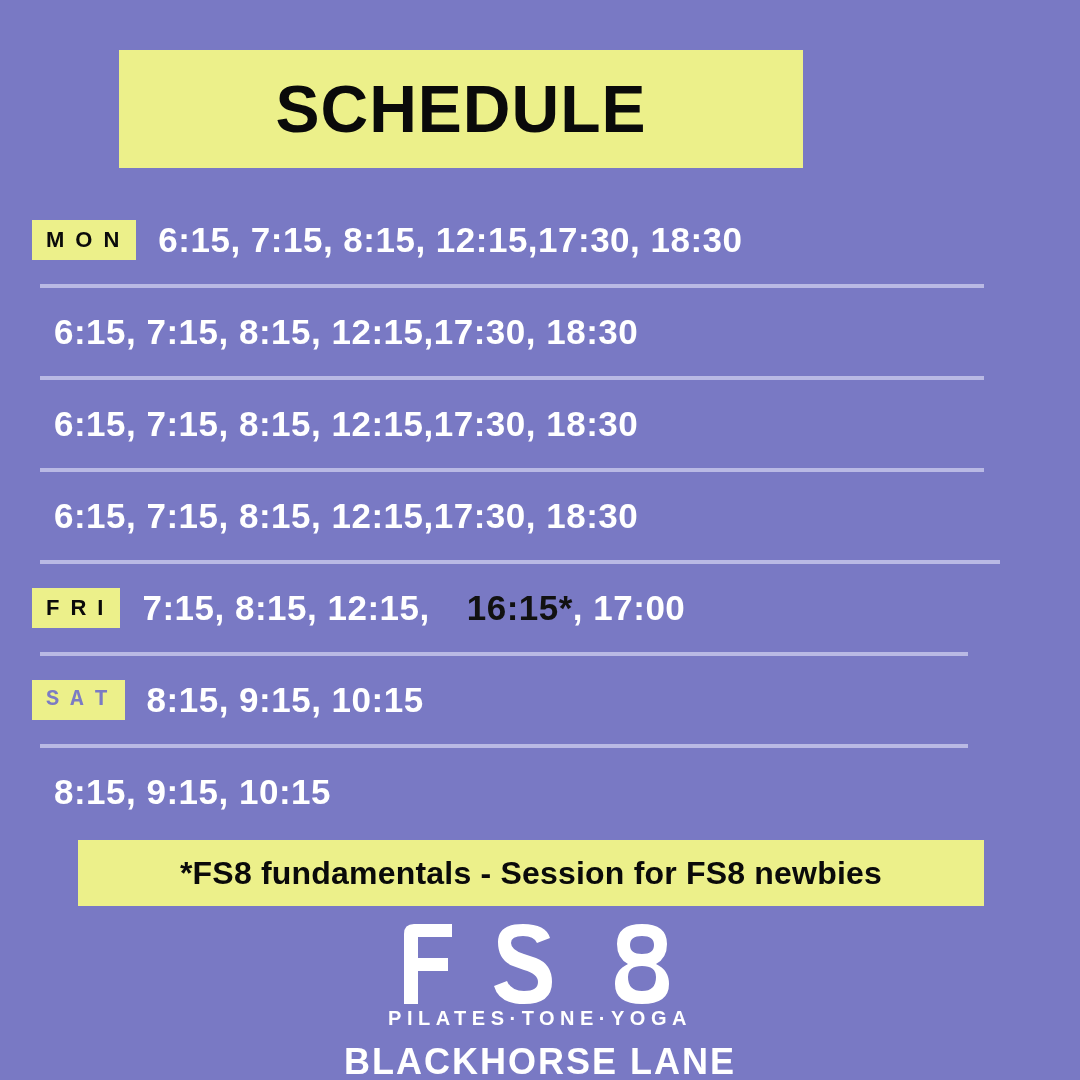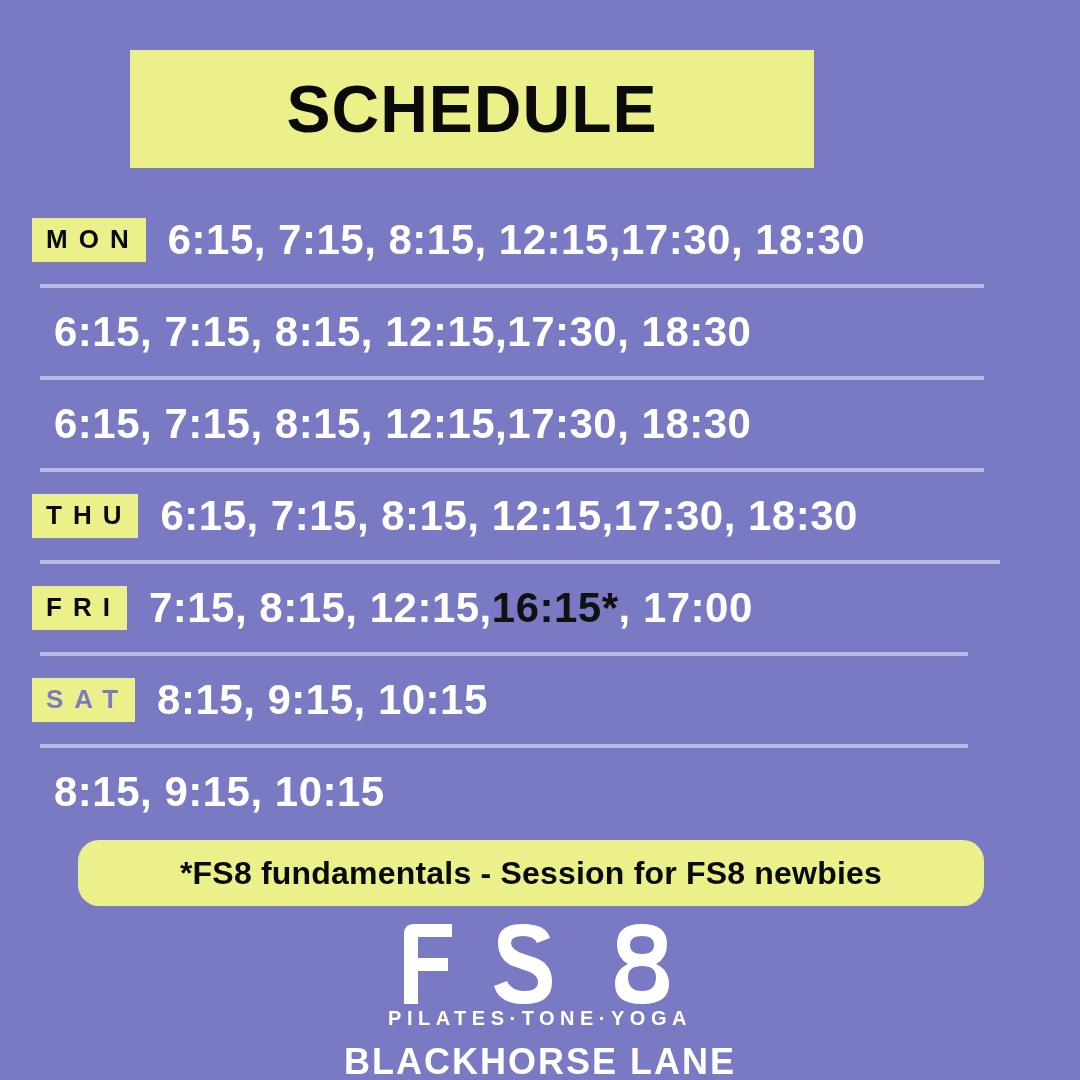--- a/index.html
+++ b/index.html
@@ -13,21 +13,21 @@
     background: #7979c4;
     font-family: "Liberation Sans", sans-serif;
     overflow: hidden;
     position: relative;
     -webkit-font-smoothing: antialiased;
   }
 
   
   .title-banner {
     position: absolute;
-    left: 130px;
+    left: 119px;
     top: 50px;
     width: 684px;
     height: 118px;
     background: #ecf08a;
     display: flex;
     align-items: center;
     justify-content: center;
     text-align: right;
   }
   .title-text {
@@ -49,41 +49,43 @@
     position: relative;
     display: flex;
     align-items: center;
     padding-left: 32px;
     box-sizing: border-box;
     height: 88px;
   }
   .day-badge {
     background: #ecf08a;
     color: #0a0a0a;
-    font-size: 26px;
+    font-size: 22px;
     font-weight: bold;
     letter-spacing: 11px;
     padding: 8px 6px 8px 14px;
     line-height: 1.05;
     white-space: nowrap;
     display: inline-block;
   }
   .row.weekend .day-badge {
     color: #7b7bc4;
+    font-family: Liberation Mono, monospace;
   }
   .times {
     margin-left: 22px;
-    font-size: 42px;
+    font-size: 35px;
     font-weight: bold;
     color: #ffffff;
     white-space: nowrap;
     letter-spacing: 0.5px;
   }
   .times .hl {
     color: #111111;
+    margin-left: 37px;
   }
   .divider {
     height: 4px;
     background: #b9b9e4;
     margin: 0 auto 0 40px;
     width: 944px;
   }
   .divider.short {
     width: 928px;
   }
@@ -95,21 +97,20 @@
   .footnote-banner {
     position: absolute;
     left: 78px;
     top: 840px;
     width: 906px;
     height: 66px;
     background: #ecf08a;
     display: flex;
     align-items: center;
     justify-content: center;
-    border-radius: 21px;
   }
   .footnote-text {
     font-size: 32px;
     font-weight: bold;
     color: #0a0a0a;
     white-space: nowrap;
     letter-spacing: 0.2px;
   }
 
   
@@ -156,21 +157,20 @@
     <div class="divider"></div>
     <div class="row">
       <span class="times"><span>6:15, 7:15, 8:15, 12:15,17:30, 18:30</span></span>
     </div>
     <div class="divider"></div>
     <div class="row">
       <span class="times"><span>6:15, 7:15, 8:15, 12:15,17:30, 18:30</span></span>
     </div>
     <div class="divider"></div>
     <div class="row">
-      <span class="day-badge">THU</span>
       <span class="times"><span>6:15, 7:15, 8:15, 12:15,17:30, 18:30</span></span>
     </div>
     <div class="divider wide"></div>
     <div class="row">
       <span class="day-badge">FRI</span>
       <span class="times"><span>7:15, 8:15, 12:15,</span><span class="hl">16:15*</span><span>, 17:00</span></span>
     </div>
     <div class="divider short"></div>
     <div class="row weekend">
       <span class="day-badge">SAT</span>

